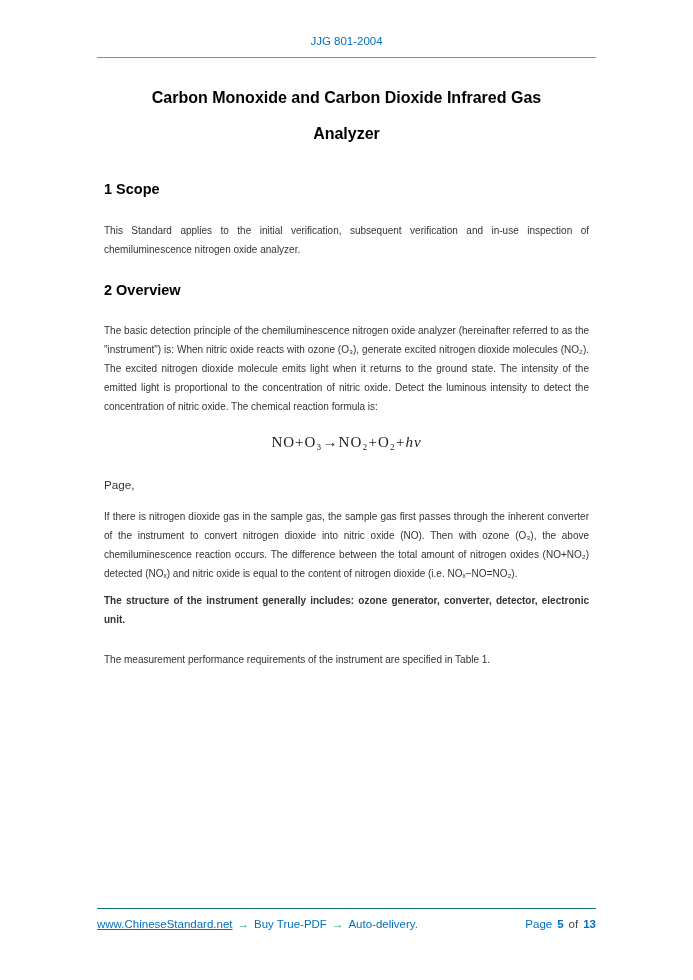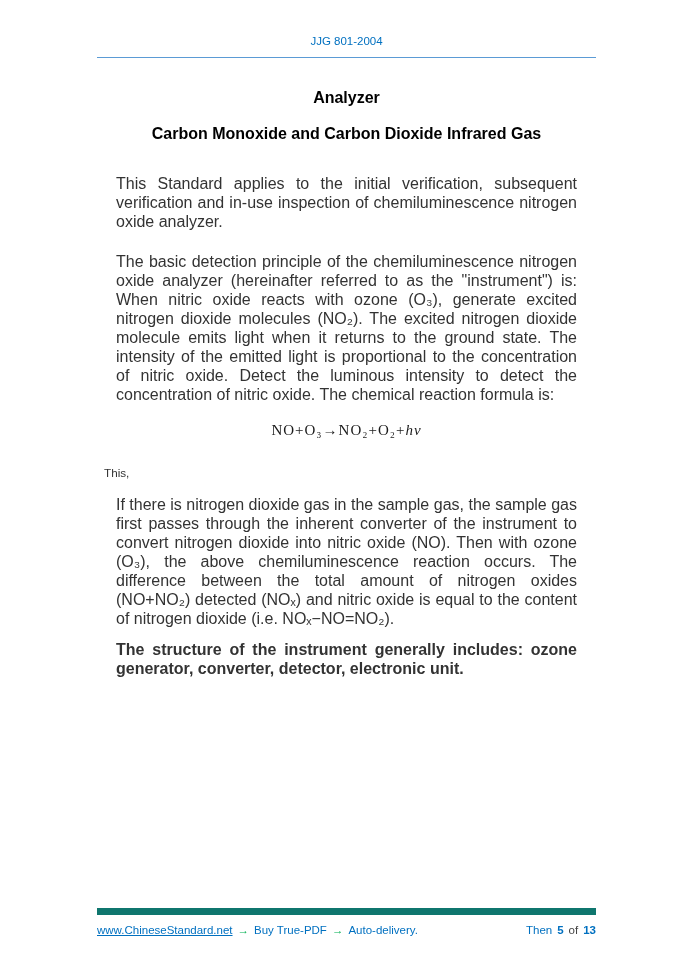--- a/index.html
+++ b/index.html
@@ -35,25 +35,25 @@
     color: #000000;
     line-height: 36px;
   }
   .section-heading {
     font-size: 14.5px;
     font-weight: bold;
     color: #000000;
     line-height: 20px;
   }
   .body-para {
-    font-size: 16px;
+    font-size: 10px;
     line-height: 19px;
     text-align: justify;
     color: #333333;
-    margin: 12px;
+    margin: 0;
   }
   .plain-line {
     font-size: 11.7px;
     line-height: 19px;
     color: #333333;
     margin: 0;
   }
   .formula-line {
     text-align: center;
     font-family: "Liberation Serif", "DejaVu Serif", serif;
@@ -68,21 +68,21 @@
   .mt-21 { margin-top: 21px; }
   .mt-16 { margin-top: 16px; }
   .mt-23 { margin-top: 23px; }
   .mt-13 { margin-top: 13px; }
   .mt-8  { margin-top: 8px; font-weight: bold; }
   .footer {
     position: absolute;
     top: 908px;
     left: 97px;
     right: 97px;
-    border-top: 7px solid #0f766e;
+    border-top: 1px solid #0f766e;
     padding-top: 9px;
     display: flex;
     justify-content: space-between;
     align-items: baseline;
     font-size: 11.5px;
   }
   .footer-left, .footer-right {
     display: flex;
     align-items: baseline;
     gap: 5px;
@@ -102,49 +102,52 @@
 <body>
 
 <div class="page">
 
   <div class="doc-number">JJG 801-2004</div>
   <div class="header-rule"></div>
 
   <div class="content">
 
     <div class="doc-title">
+      <div>Carbon Monoxide and Carbon Dioxide Infrared Gas</div>
       <div>Analyzer</div>
-      <div>Carbon Monoxide and Carbon Dioxide Infrared Gas</div>
     </div>
 
+    <div class="section-heading mt-27">1 Scope</div>
     <p class="body-para mt-22">This Standard applies to the initial verification, subsequent verification and in-use inspection of chemiluminescence nitrogen oxide analyzer.</p>
 
+    <div class="section-heading mt-21">2 Overview</div>
     <p class="body-para mt-21">The basic detection principle of the chemiluminescence nitrogen oxide analyzer (hereinafter referred to as the "instrument") is: When nitric oxide reacts with ozone (O₃), generate excited nitrogen dioxide molecules (NO₂). The excited nitrogen dioxide molecule emits light when it returns to the ground state. The intensity of the emitted light is proportional to the concentration of nitric oxide. Detect the luminous intensity to detect the concentration of nitric oxide. The chemical reaction formula is:</p>
 
     <div class="formula-line mt-16">
       <span>NO+O₃→NO₂+O₂+</span><span class="formula-light">hν</span>
     </div>
 
-    <p class="plain-line mt-23">This,</p>
+    <p class="plain-line mt-23">Page,</p>
 
     <p class="body-para mt-13">If there is nitrogen dioxide gas in the sample gas, the sample gas first passes through the inherent converter of the instrument to convert nitrogen dioxide into nitric oxide (NO). Then with ozone (O₃), the above chemiluminescence reaction occurs. The difference between the total amount of nitrogen oxides (NO+NO₂) detected (NOₓ) and nitric oxide is equal to the content of nitrogen dioxide (i.e. NOₓ−NO=NO₂).</p>
     <p class="body-para mt-8">The structure of the instrument generally includes: ozone generator, converter, detector, electronic unit.</p>
 
+    <p class="body-para mt-21">The measurement performance requirements of the instrument are specified in Table 1.</p>
 
   </div>
 
   <div class="footer">
     <div class="footer-left">
       <span class="site-link">www.ChineseStandard.net</span>
       <span class="arrow">→</span>
       <span class="footer-blue">Buy True-PDF</span>
       <span class="arrow">→</span>
       <span class="footer-blue">Auto-delivery.</span>
     </div>
     <div class="footer-right">
-      <span class="footer-blue">Then</span>
+      <span class="footer-blue">Page</span>
       <span class="page-num">5</span>
       <span class="of-label">of</span>
       <span class="page-num">13</span>
     </div>
   </div>
 
 </div>
 
 </body></html>

